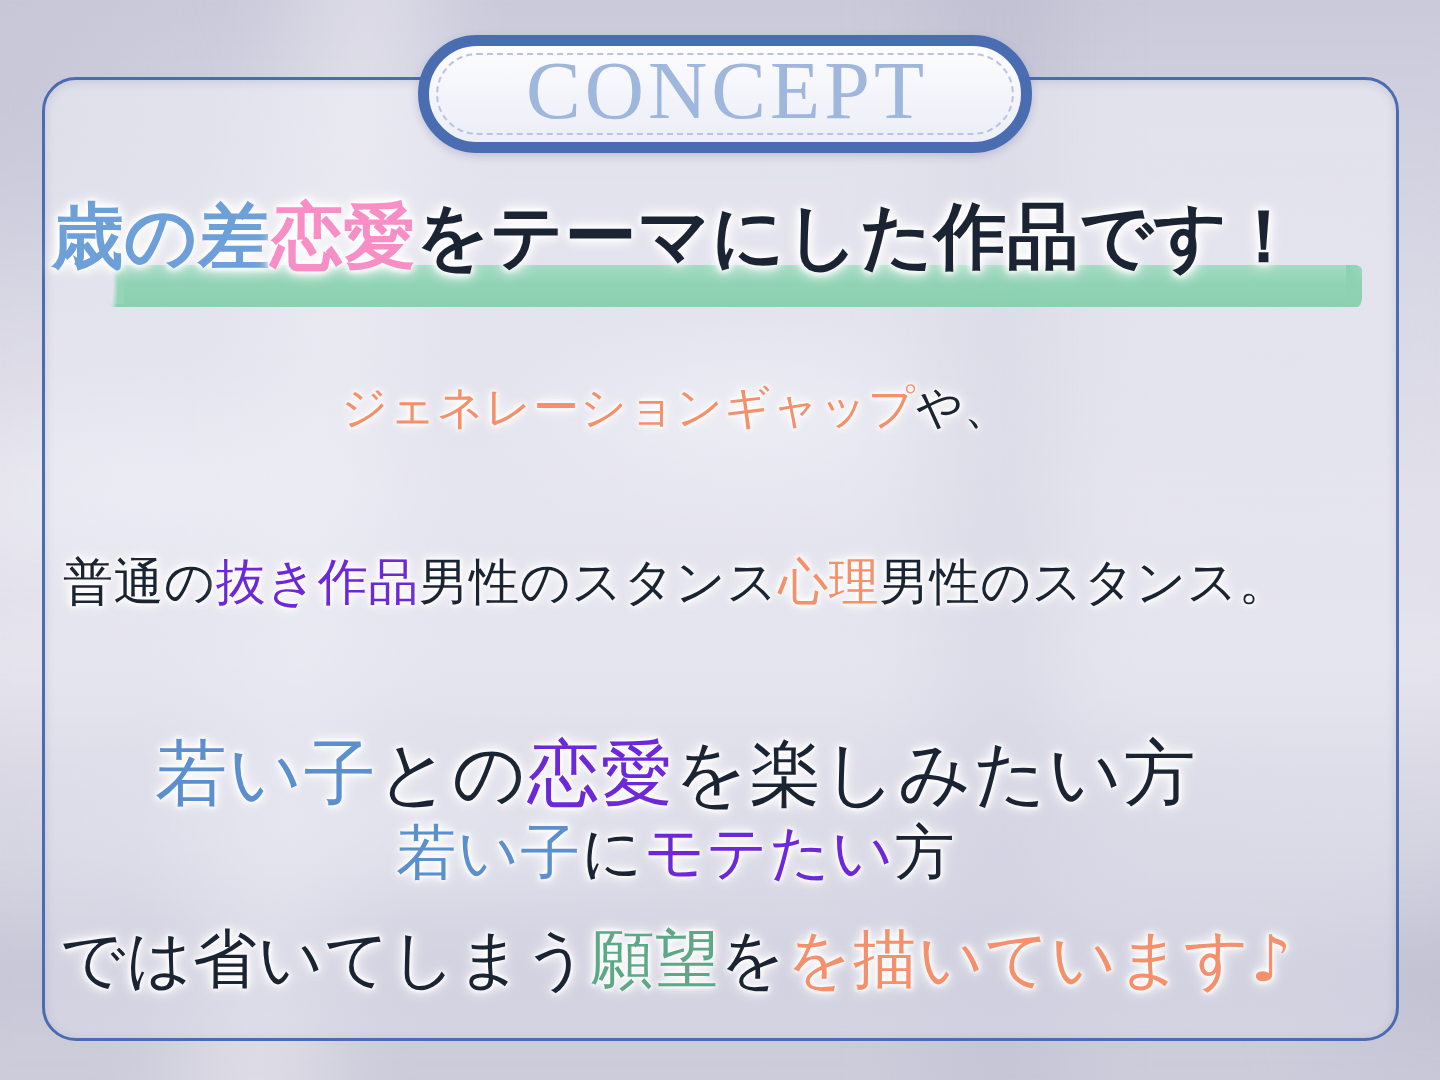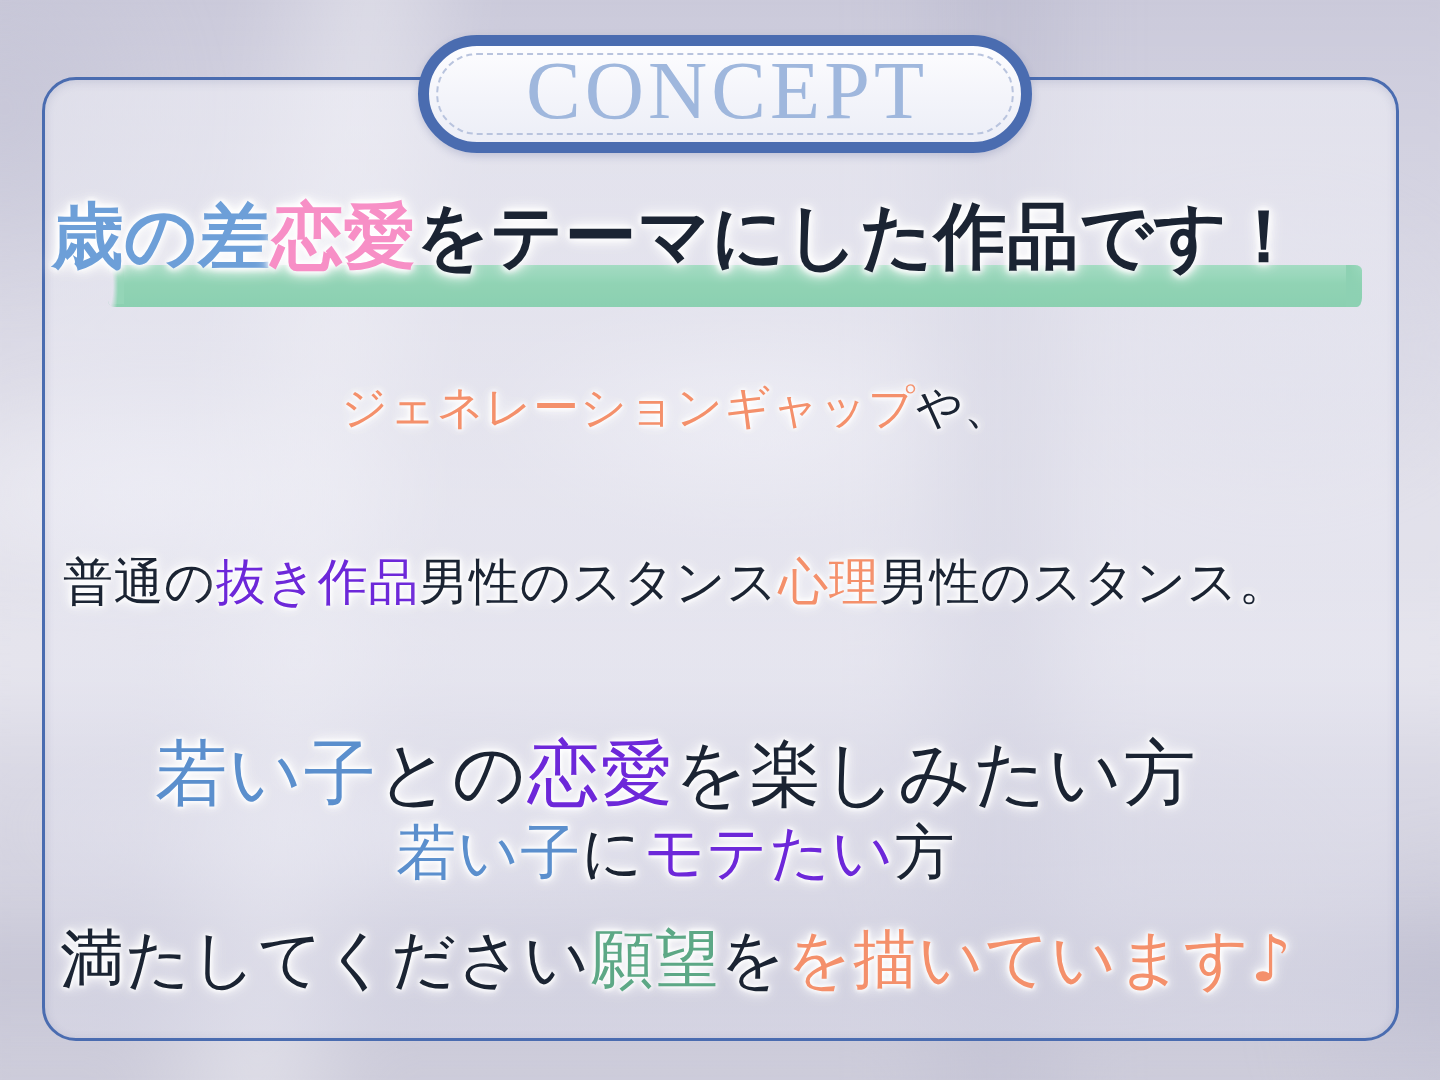--- a/index.html
+++ b/index.html
@@ -219,21 +219,21 @@
 
     <div class="line hand" id="cta-1">
       <span class="c-blue2">若い子</span><span class="c-dark">との</span><span class="c-pink2">恋愛</span><span class="c-dark">を楽しみたい方</span>
     </div>
 
     <div class="line hand" id="cta-2">
       <span class="c-blue2">若い子</span><span class="c-dark">に</span><span class="c-pink2">モテたい</span><span class="c-dark">方</span>
     </div>
 
     <div class="line hand" id="cta-3">
-      <span class="c-dark">満たしてください</span><span class="c-green">願望</span><span class="c-dark">を</span><span class="c-orange2">を描いています♪</span>
+      <span class="c-dark">では省いてしまう</span><span class="c-green">願望</span><span class="c-dark">を</span><span class="c-orange2">を描いています♪</span>
     </div>
 
   </div>
 
   <div id="badge-wrap">
     <div id="badge">
       <div id="badge-inner-dash"></div>
       <div id="badge-text">CONCEPT</div>
     </div>
   </div>

